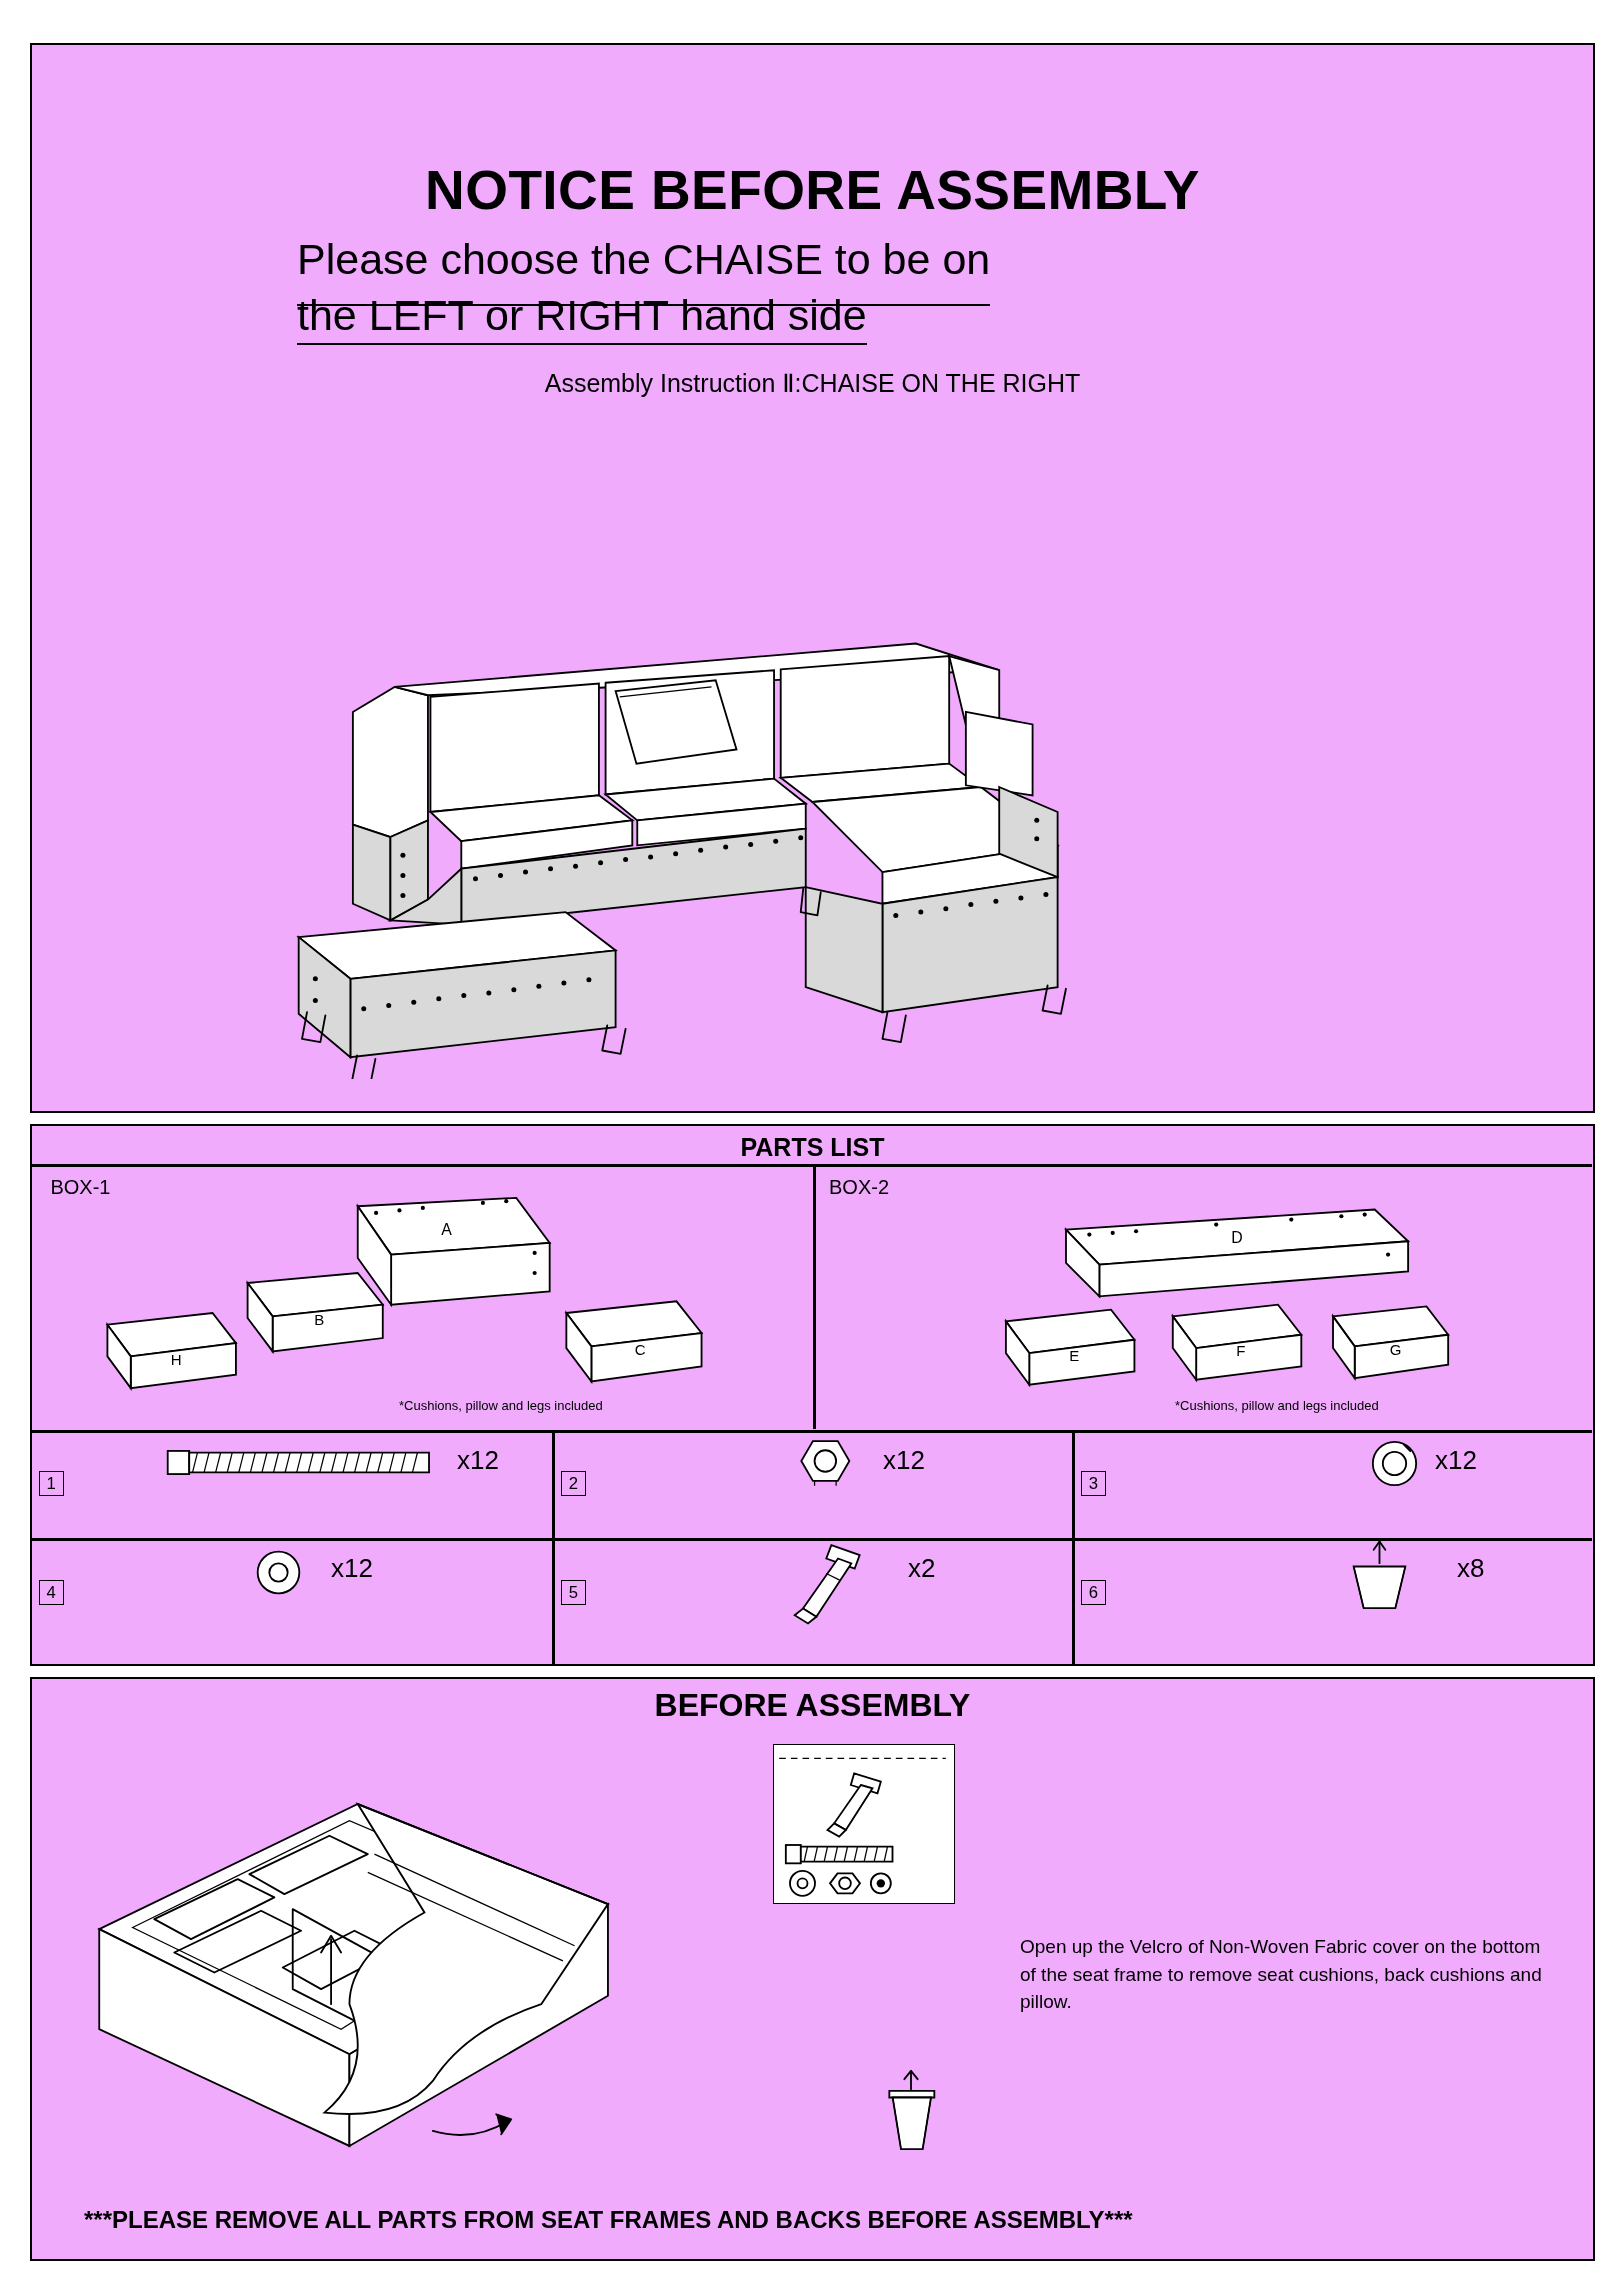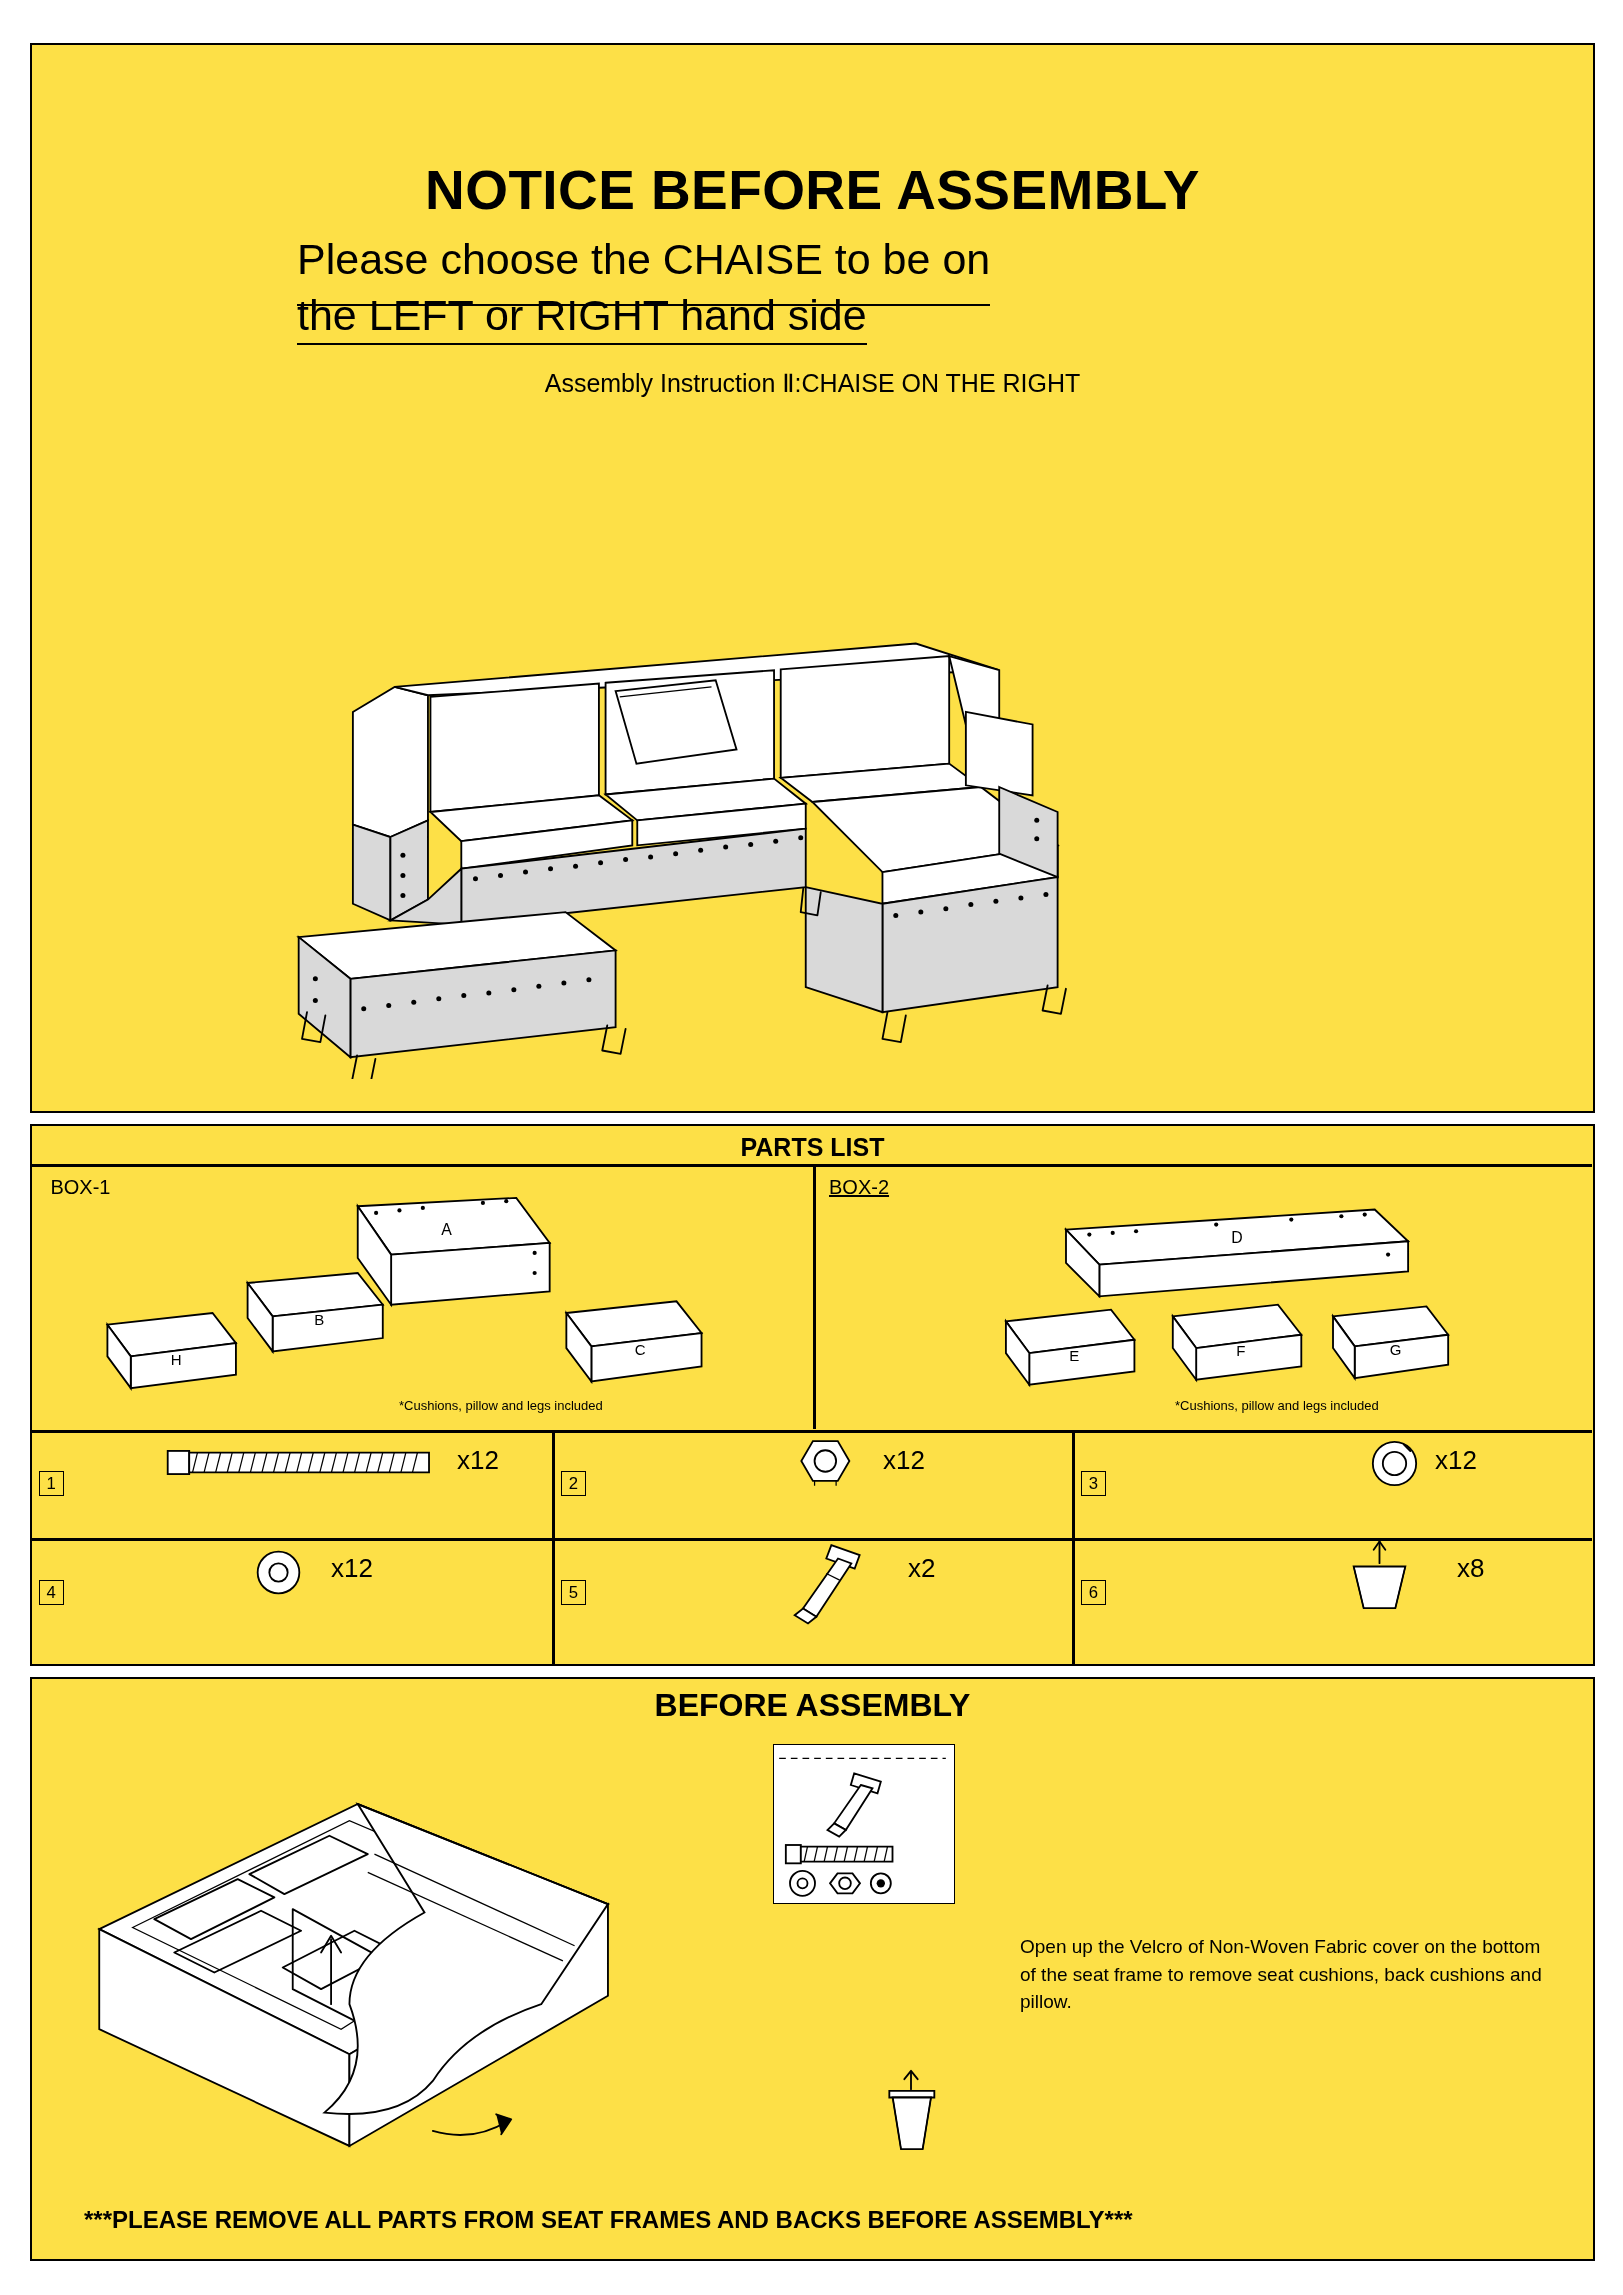--- a/index.html
+++ b/index.html
@@ -1,20 +1,20 @@
 <!DOCTYPE html>
 <html style="font-size:13.3px"><head>
 <meta charset="utf-8">
 <style>
   html,body{margin:0;padding:0;background:#ffffff;}
   body{width:1623px;height:2295px;font-family:"Liberation Sans",sans-serif;color:#000;}
   .page{position:relative;width:1623px;height:2295px;}
 
   
-  .panel{position:absolute;border:2.5px solid #000;box-sizing:border-box;background:#fde047;}
+  .panel{position:absolute;border:2.5px solid #000;box-sizing:border-box;background:#f0abfc;}
   #notice-panel{left:30px;top:43px;width:1565px;height:1070px;}
   #parts-panel{left:30px;top:1124px;width:1565px;height:542px;}
   #before-panel{left:30px;top:1677px;width:1565px;height:584px;}
 
   
   .title{position:absolute;left:0;right:0;text-align:center;font-weight:bold;}
   #notice-title{top:113px;font-size:55px;letter-spacing:0.4px;}
   #notice-sub1{position:absolute;left:265px;top:190px;font-size:43px;border-bottom:2.5px solid #000;padding-bottom:20px;}
   #notice-sub2{position:absolute;left:265px;top:246px;font-size:43px;border-bottom:2.5px solid #000;padding-bottom:2.5px;text-align:center;}
   #notice-instr{position:absolute;left:0;right:0;top:324px;text-align:center;font-size:25px;}
@@ -186,21 +186,21 @@
         <path class="fillwhite" d="M620 146 L650 186 L650 228 L620 188 Z"></path>
         <text x="702" y="196" font-size="18" font-family="Liberation Sans, sans-serif">C</text>
 
         <path class="fillwhite" d="M70 160 L196 146 L224 182 L98 198 Z"></path>
         <path class="fillwhite" d="M98 198 L224 182 L224 220 L98 236 Z"></path>
         <path class="fillwhite" d="M70 160 L98 198 L98 236 L70 198 Z"></path>
         <text x="146" y="208" font-size="18" font-family="Liberation Sans, sans-serif">H</text>
       </svg>
     </div>
 
-    <div class="box-label" style="left:797px;top:50px;text-decoration:underline;">BOX-2</div>
+    <div class="box-label" style="left:797px;top:50px;">BOX-2</div>
     <div class="note" style="left:1143px;top:272px;">*Cushions, pillow and legs included</div>
     <div style="position:absolute;left:792px;top:65px;">
       <svg width="751" height="209" viewBox="0 0 900 250">
 
         <path class="fillwhite" d="M290 46 L660 22 L700 60 L330 88 Z"></path>
         <path class="fillwhite" d="M330 88 L700 60 L700 96 L330 126 Z"></path>
         <path class="fillwhite" d="M290 46 L330 88 L330 126 L290 86 Z"></path>
         <g class="dots">
           <circle cx="318" cy="52" r="2.5"></circle>
             <circle cx="346" cy="50" r="2.5"></circle>

